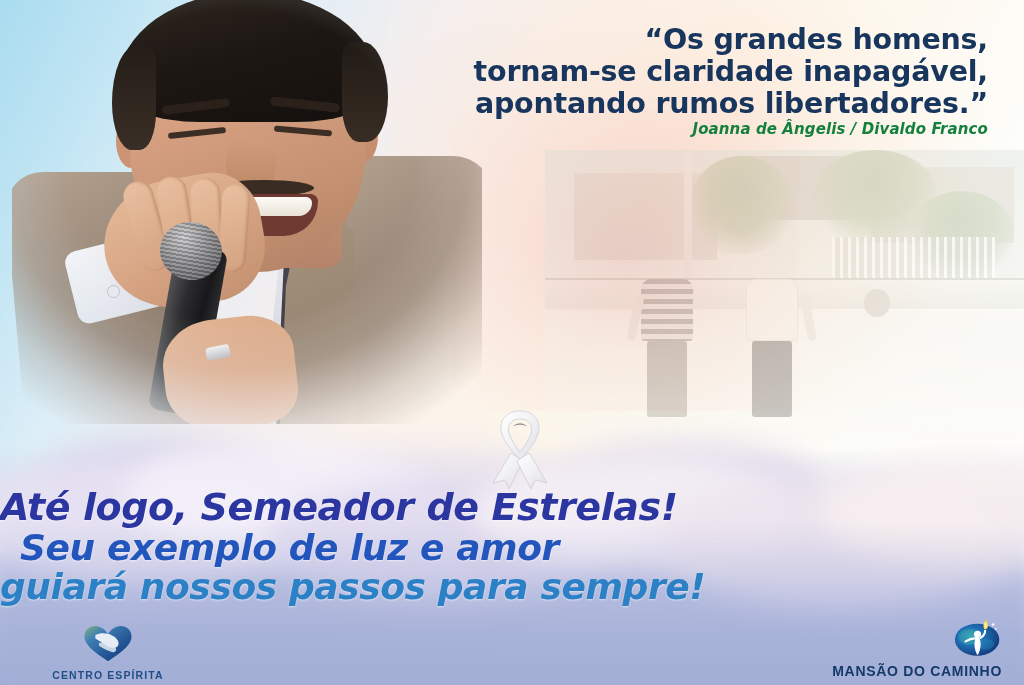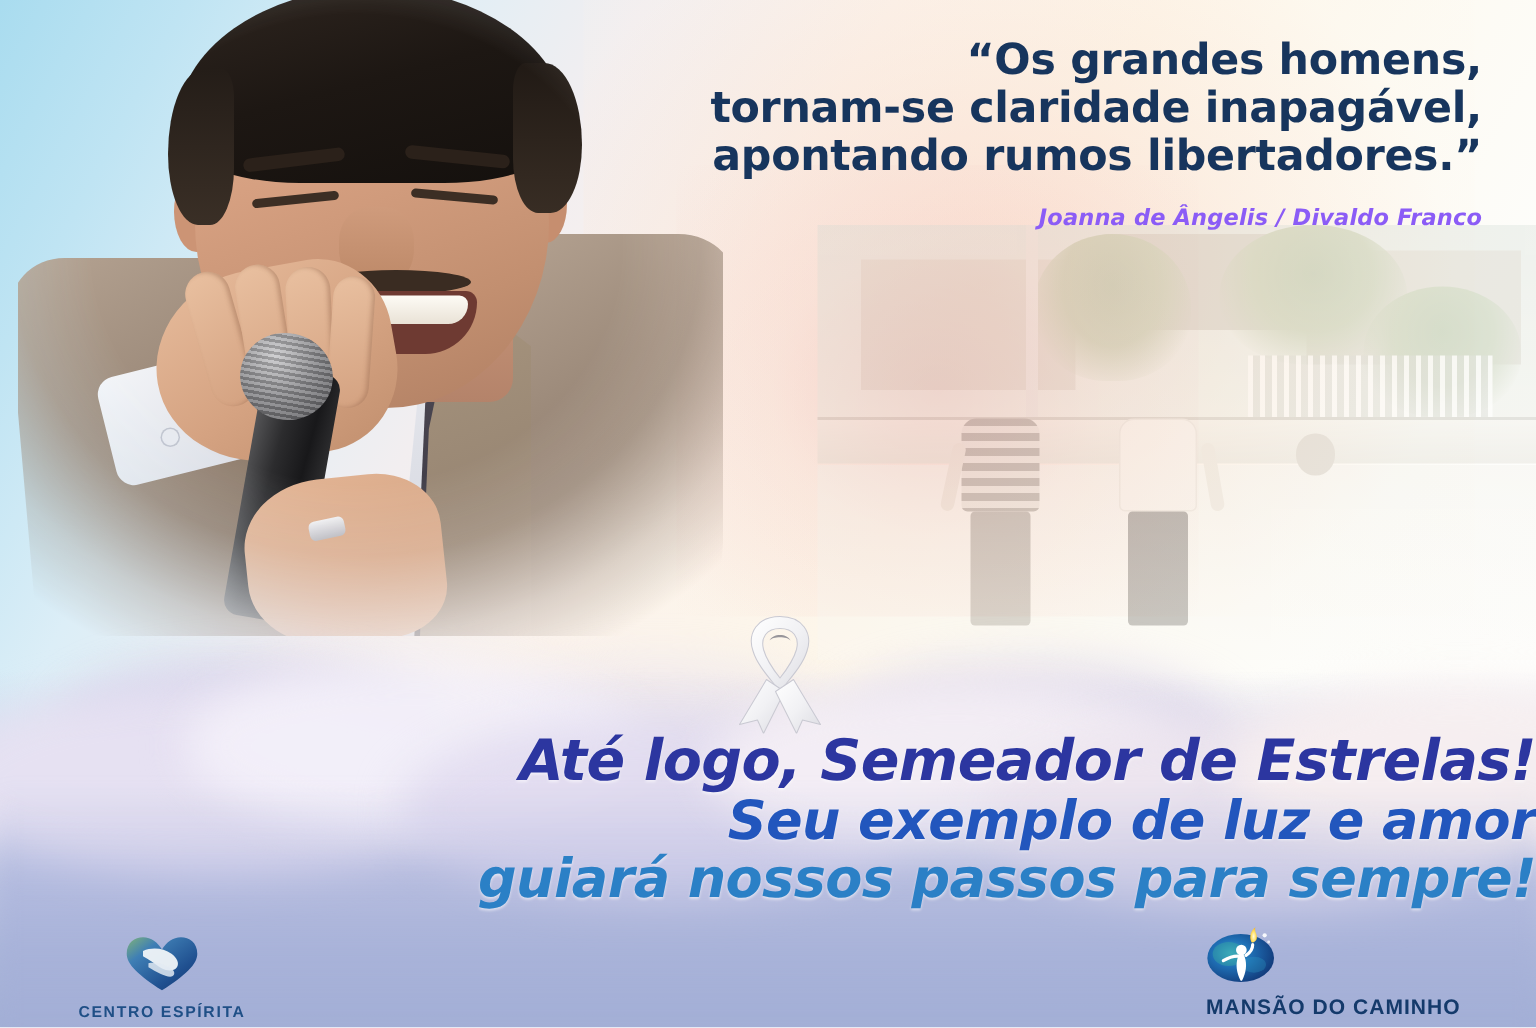--- a/index.html
+++ b/index.html
@@ -264,51 +264,51 @@
   }
   .quote-line {
     font-family:"DejaVu Sans", sans-serif;
     font-weight:700; 
     font-size:28.5px; line-height:32px;
     color:#17355d;
     letter-spacing:-0.2px;
     white-space:nowrap;
   }
   .quote-attr {
-    margin-top:16px;
+    margin-top:0;
     font-family:"DejaVu Sans", sans-serif;
     font-weight:700; font-style:italic;
-    font-size:15px; color:#8b5cf6;
+    font-size:15px; color:#15803d;
     letter-spacing:0.1px;
   }
 
   
   .headline {
     position:absolute; left:0; right:0; top:487px;
-    text-align:right;
+    text-align:left;
   }
   .hl {
     font-family:"DejaVu Sans", sans-serif;
     font-weight:700; font-style:italic;
     letter-spacing:-0.4px;
     white-space:nowrap;
     text-shadow:0 1px 2px rgba(255,255,255,0.55);
   }
   .hl1 { font-size:38px; line-height:41px; color:#2c36a0; }
-  .hl2 { font-size:36px; line-height:39px; color:#2256bd; }
+  .hl2 { font-size:36px; line-height:39px; color:#2256bd;padding-left:20px; }
   .hl3 { font-size:36px; line-height:39px; color:#2b80c6; }
 
   
   .logo-left {
     position:absolute; left:8px; bottom:4px;
     width:200px; text-align:center;
   }
   .logo-right {
-    position:absolute; right:10px; bottom:6px;
-    width:210px; text-align:left;
+    position:absolute; right:22px; bottom:6px;
+    width:210px; text-align:right;
   }
   .logo-mark { display:block; margin:0 auto 2px; }
   .logo-cap-sm {
     font-family:"Liberation Sans", sans-serif;
     font-weight:700; font-size:10.5px; letter-spacing:1.1px;
     color:#1f4f86; line-height:12px;
   }
   .logo-cap-lg {
     font-family:"Liberation Sans", sans-serif;
     font-weight:700; font-size:14px; letter-spacing:0.7px;

